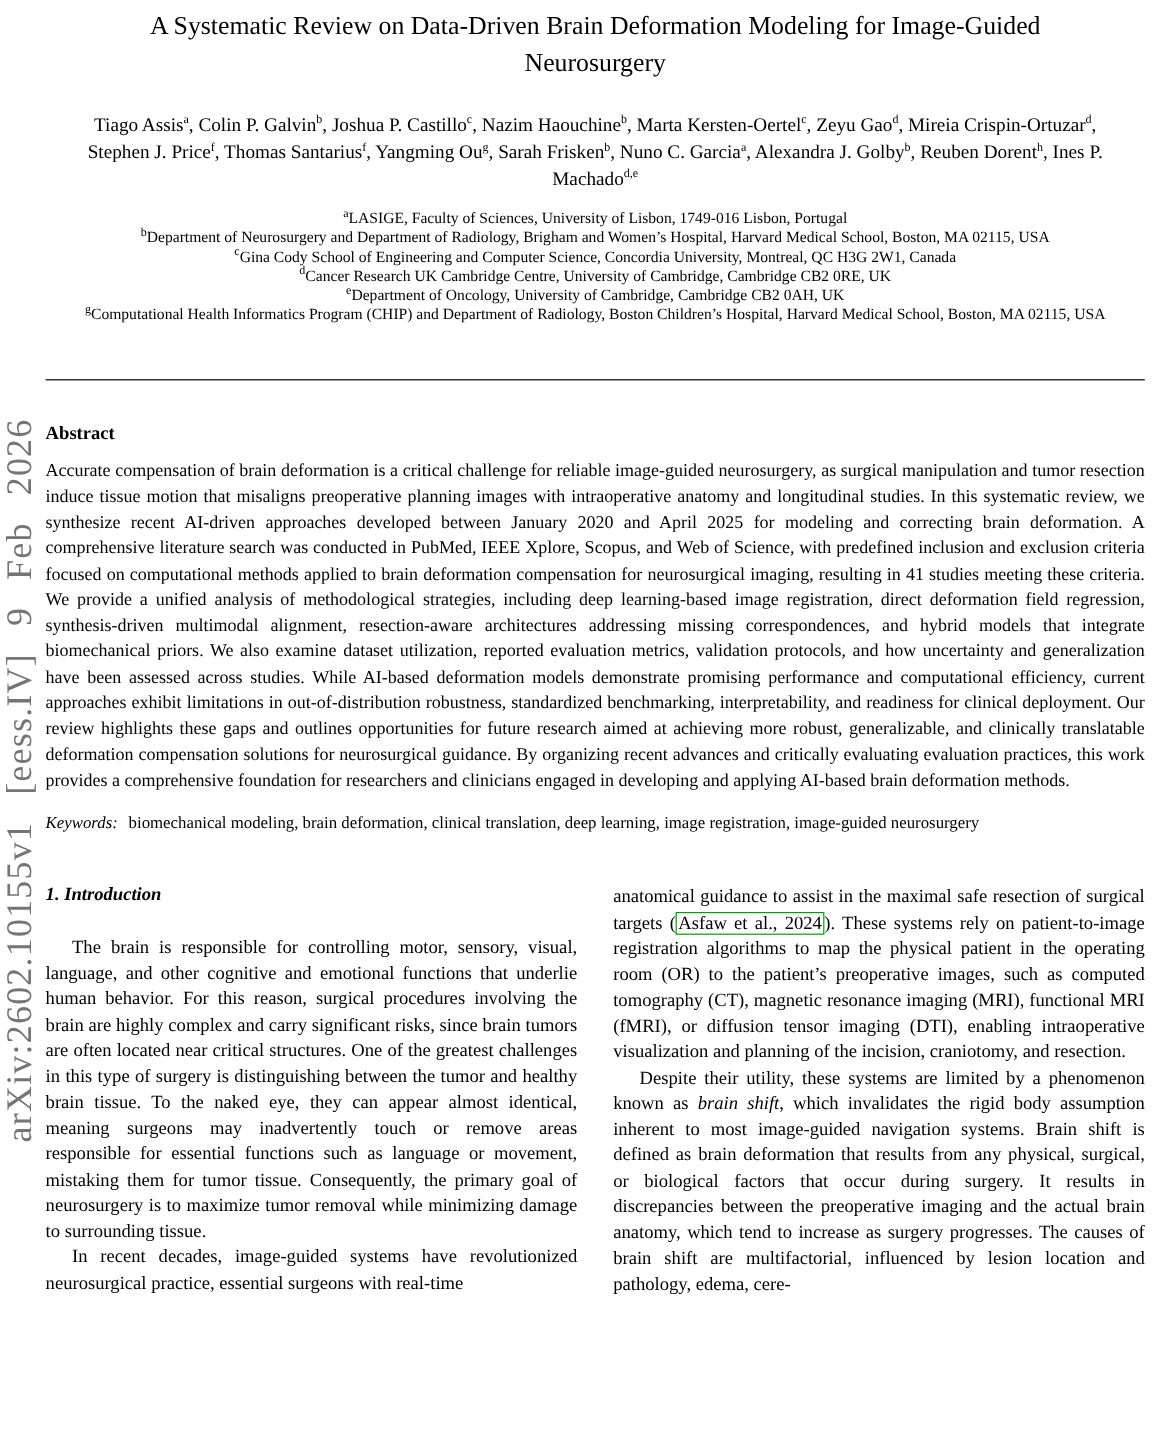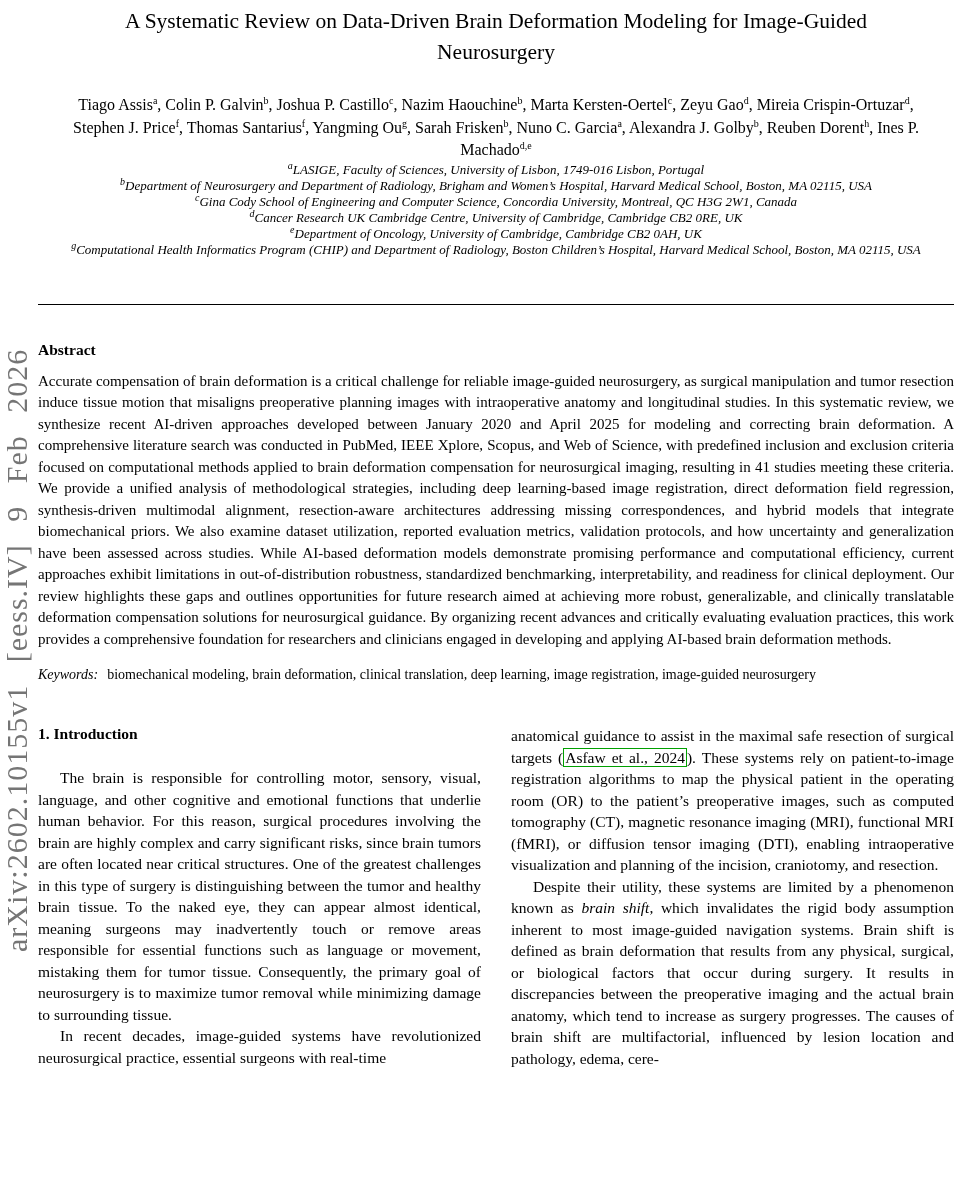--- a/index.html
+++ b/index.html
@@ -41,23 +41,22 @@
     padding: 0 28px;
     text-align: center;
     font-size: 16px;
     line-height: 1.4;
   }
   .authors sup, .affiliation sup {
     font-size: 10px;
     line-height: 0;
   }
   .affiliations {
-    margin-top: 0;
+    margin-top: 12px;
     text-align: center;
-    font-style: italic;
     font-size: 13px;
     line-height: 16px;
   }
   .rule {
     border: none;
     border-top: 1px solid #000;
     margin-top: 46px;
   }
   .abstract-heading {
     margin-top: 36px;
@@ -82,20 +81,21 @@
     margin-top: 40px;
     display: flex;
     gap: 30px;
     align-items: flex-start;
   }
   .col { flex: 1 1 0; min-width: 0; }
   .section-heading {
     font-size: 15.5px;
     font-weight: bold;
     margin-bottom: 24px;
+    font-style: italic;
   }
   .para {
     font-size: 15.5px;
     line-height: 21.5px;
     text-align: justify;
     hyphens: auto;
   }
   .para.indent { text-indent: 22px; }
   .cite {
     border: 1px solid #00a000;

